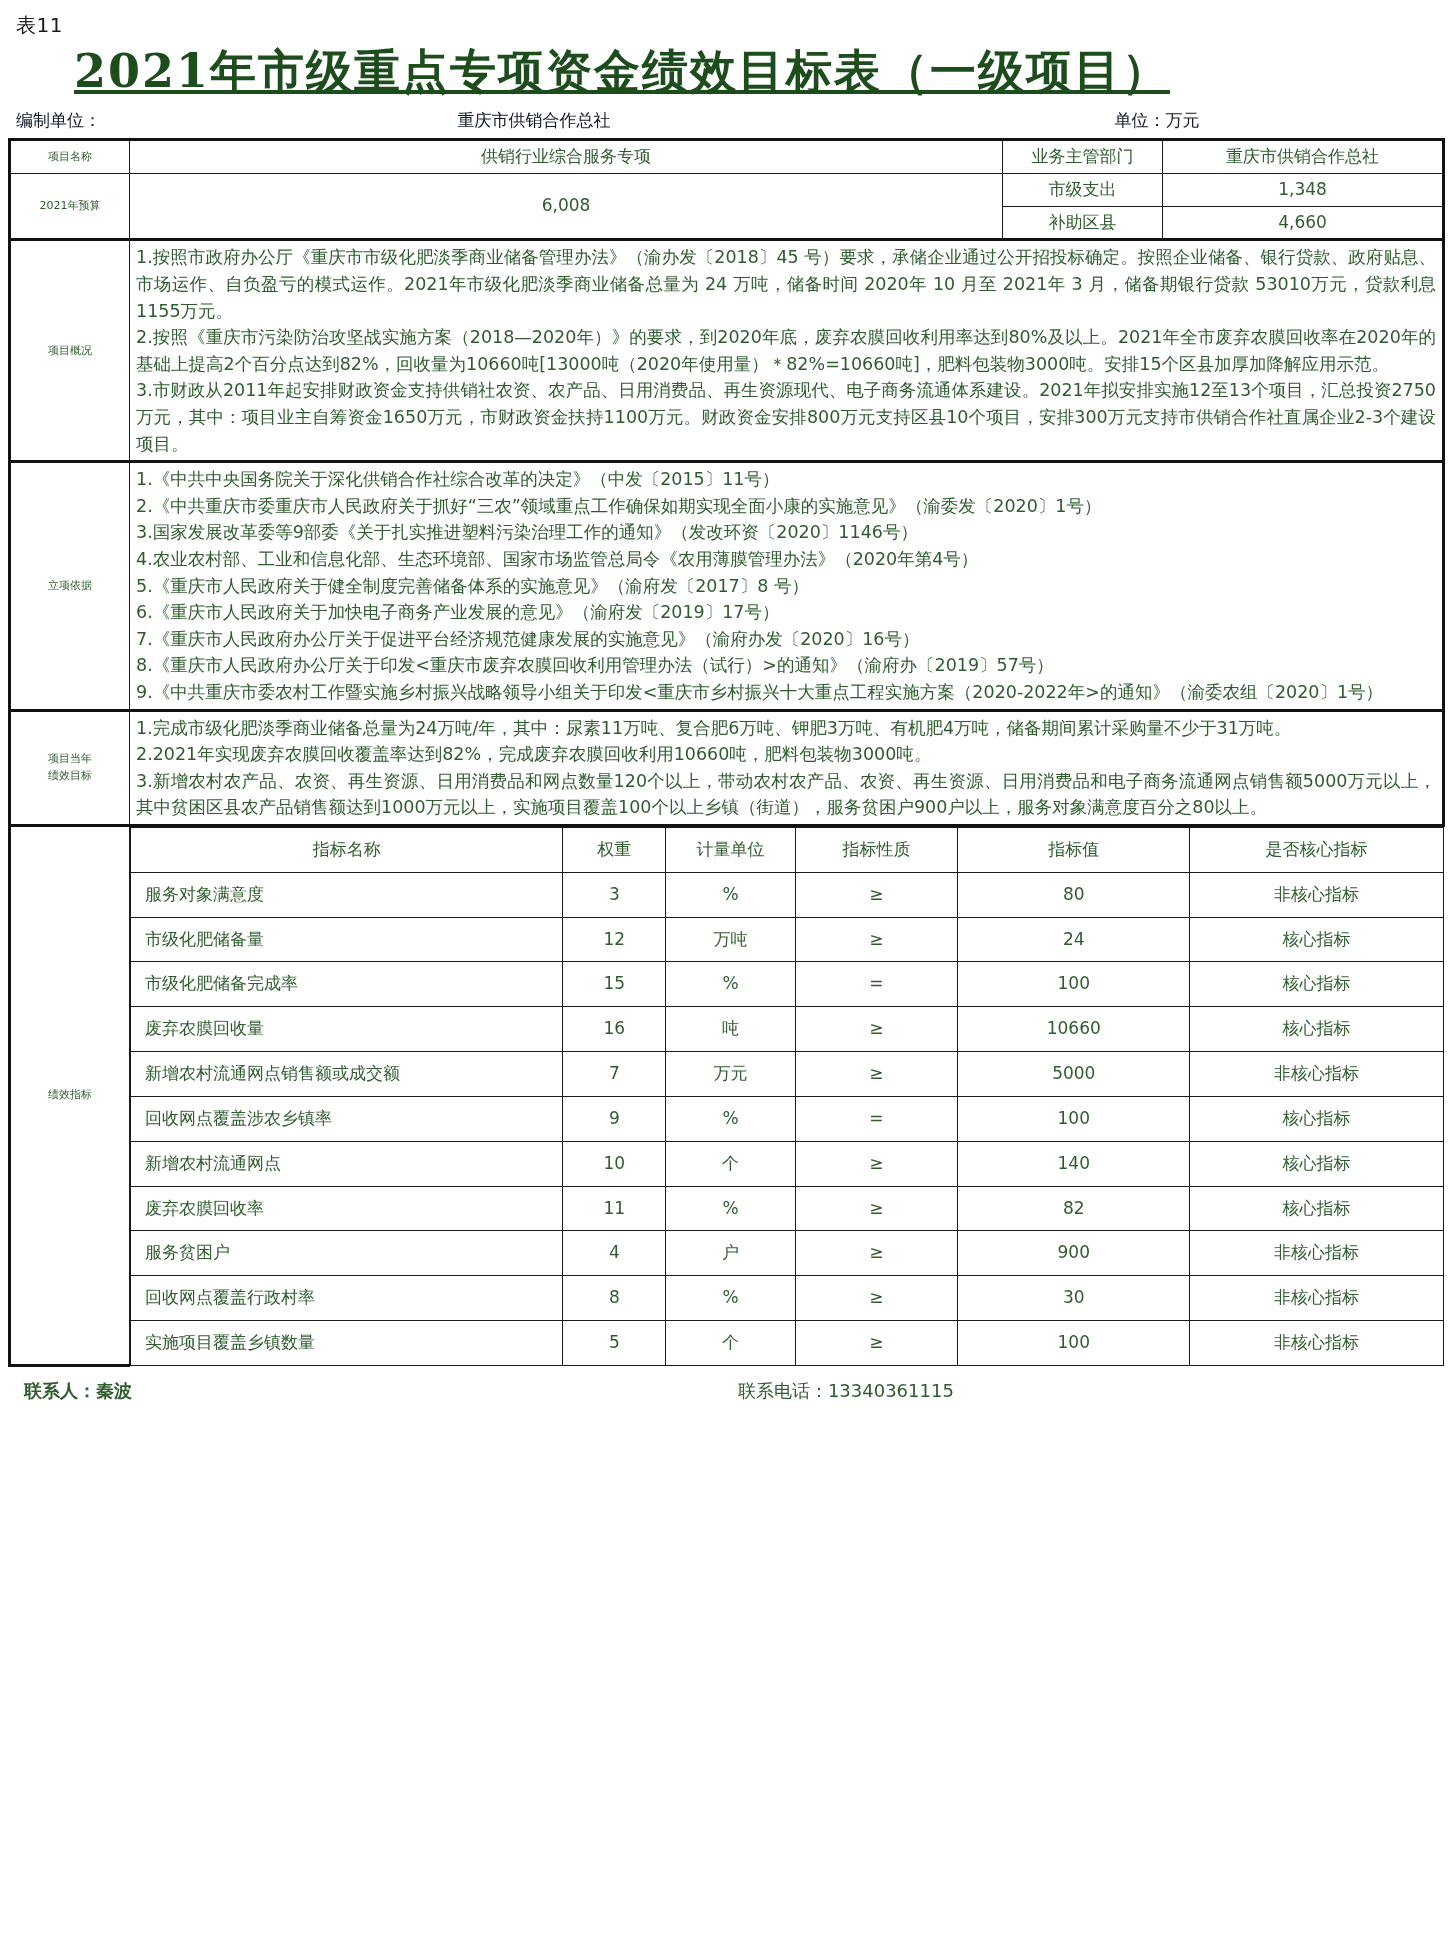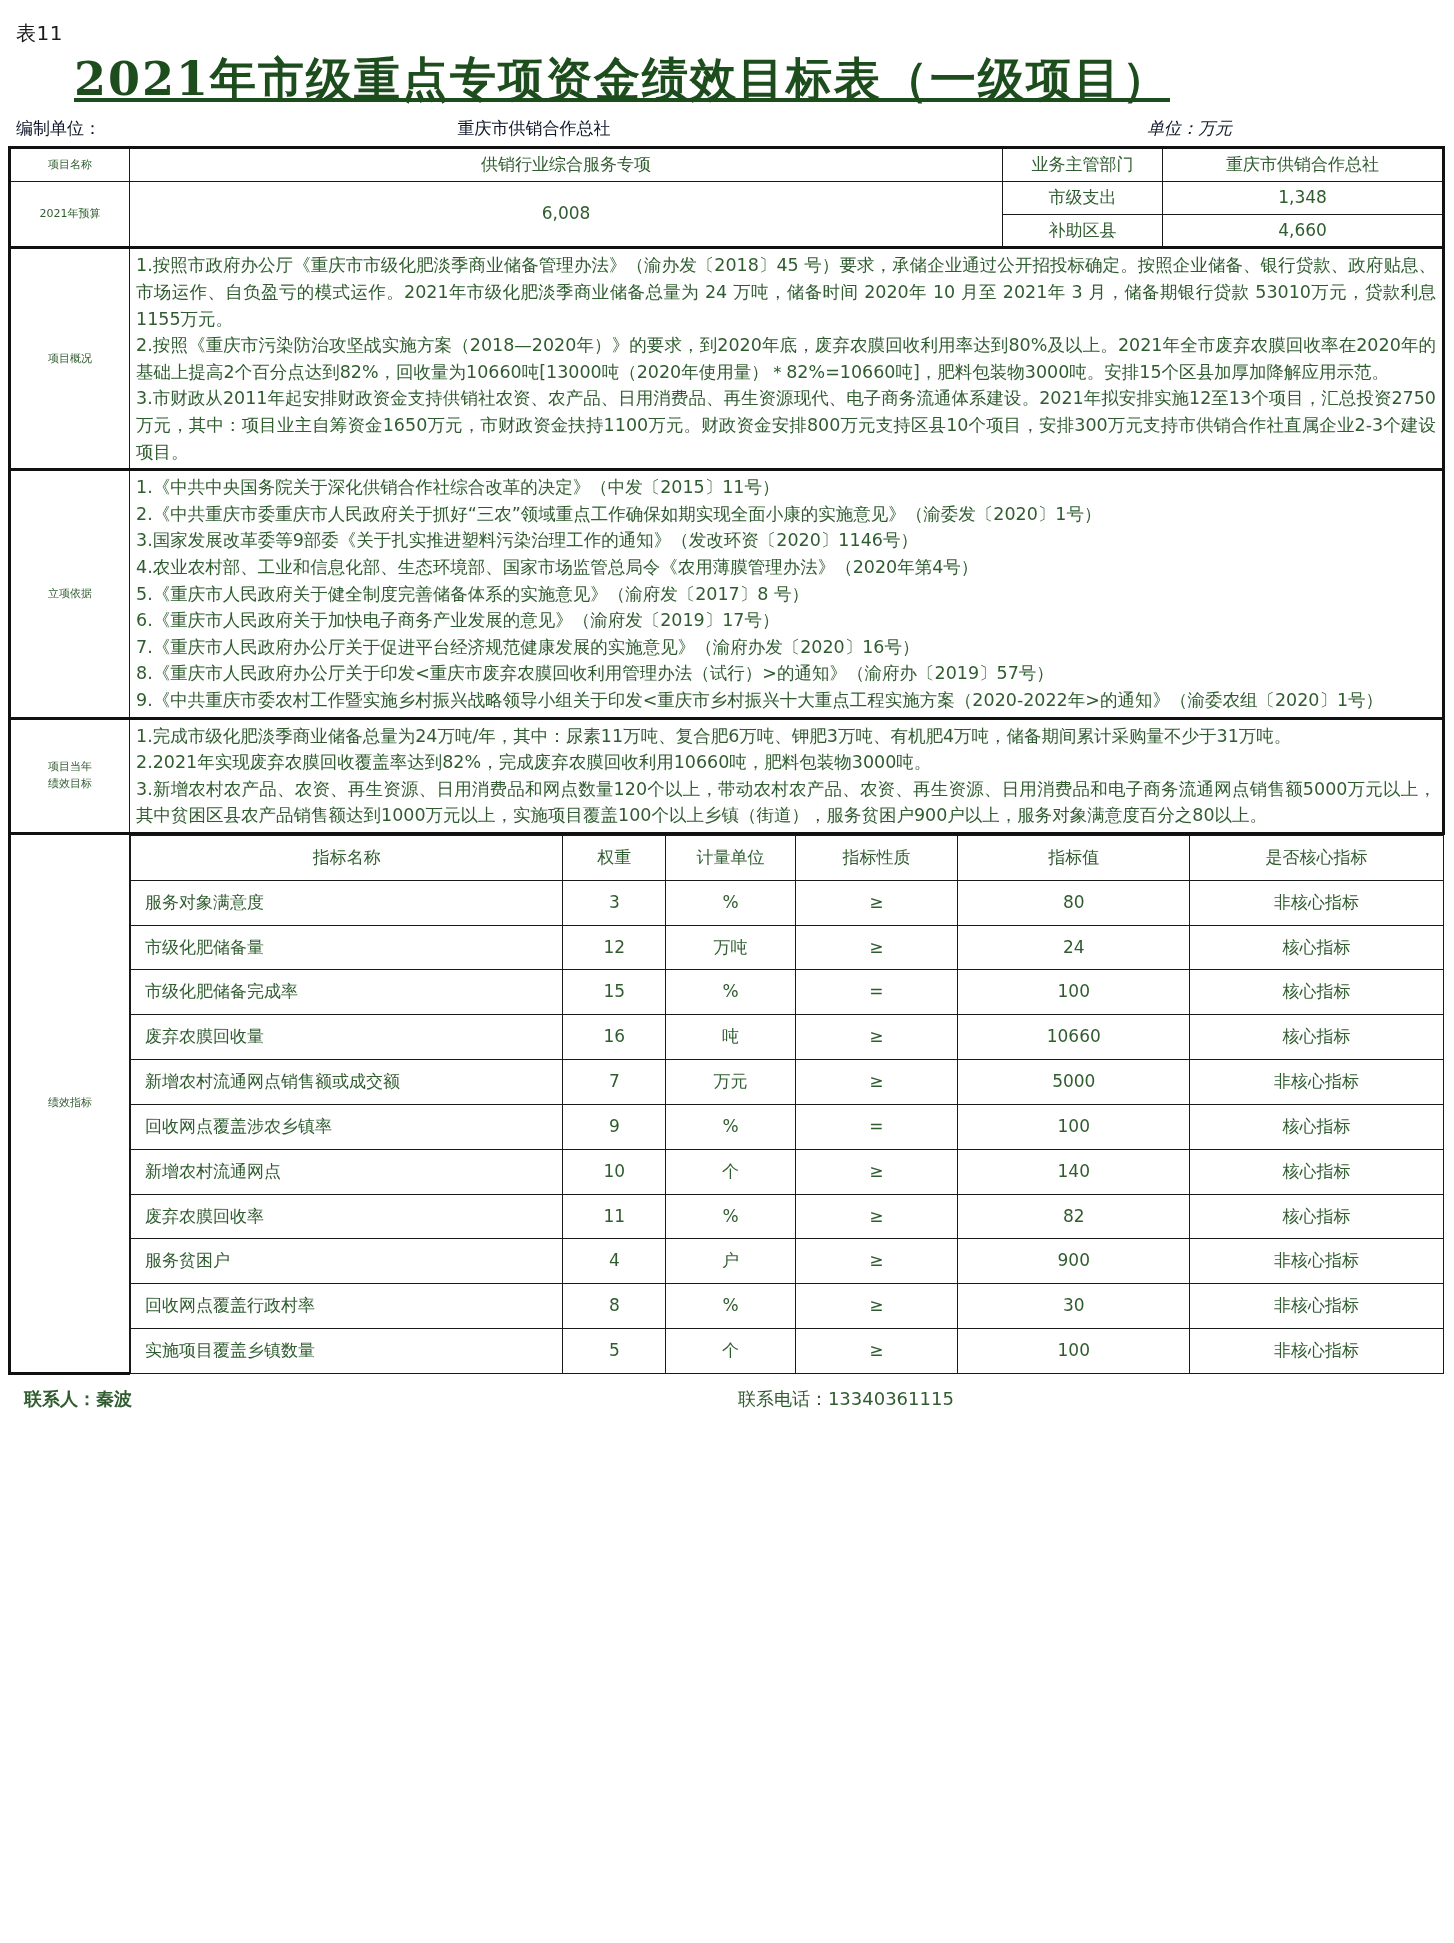--- a/index.html
+++ b/index.html
@@ -12,21 +12,21 @@
     height: 1943px;
     font-family: "DejaVu Sans", "Liberation Sans", sans-serif;
     color: #2a5a2a;
     position: relative;
     overflow: hidden;
   }
   .page {
     width: 1244px;
     height: 1943px;
     box-sizing: border-box;
-    padding: 12px 8px;
+    padding: 4px 8px;
     position: relative;
   }
   
   .sheet-no {
     font-size: 20px;
     color: #1b1b1b;
     padding: 8px 0 0 8px;
     letter-spacing: 0.5px;
   }
   .doc-title {
@@ -42,21 +42,21 @@
   }
   .meta-row {
     display: flex;
     align-items: baseline;
     font-size: 17px;
     color: #0f172a;
     padding: 0 4px 6px 8px;
   }
   .meta-left { width: 150px; white-space: nowrap; }
   .meta-center { flex: 1; text-align: center; padding-right: 180px; white-space: nowrap;}
-  .meta-right { width: 150px; text-align: right; white-space: nowrap; font-style: italic; }
+  .meta-right { width: 150px; text-align: center; white-space: nowrap; }
 
   
   table.main {
     border-collapse: collapse;
     width: 1434px;
     table-layout: fixed;
     font-size: 17px;
     color: #2f5c2f;
   }
   table.main td {

